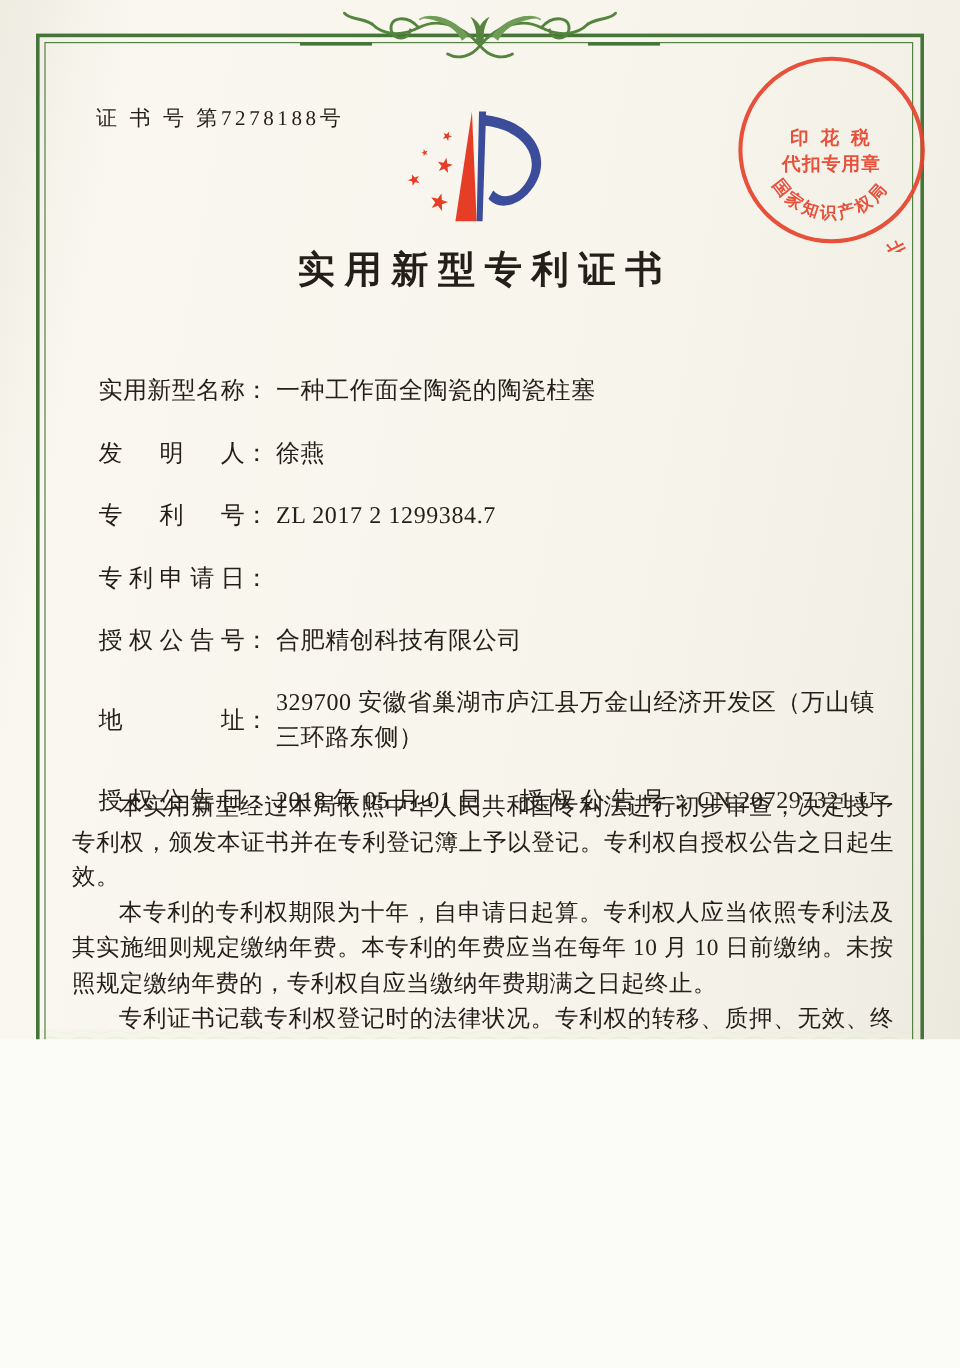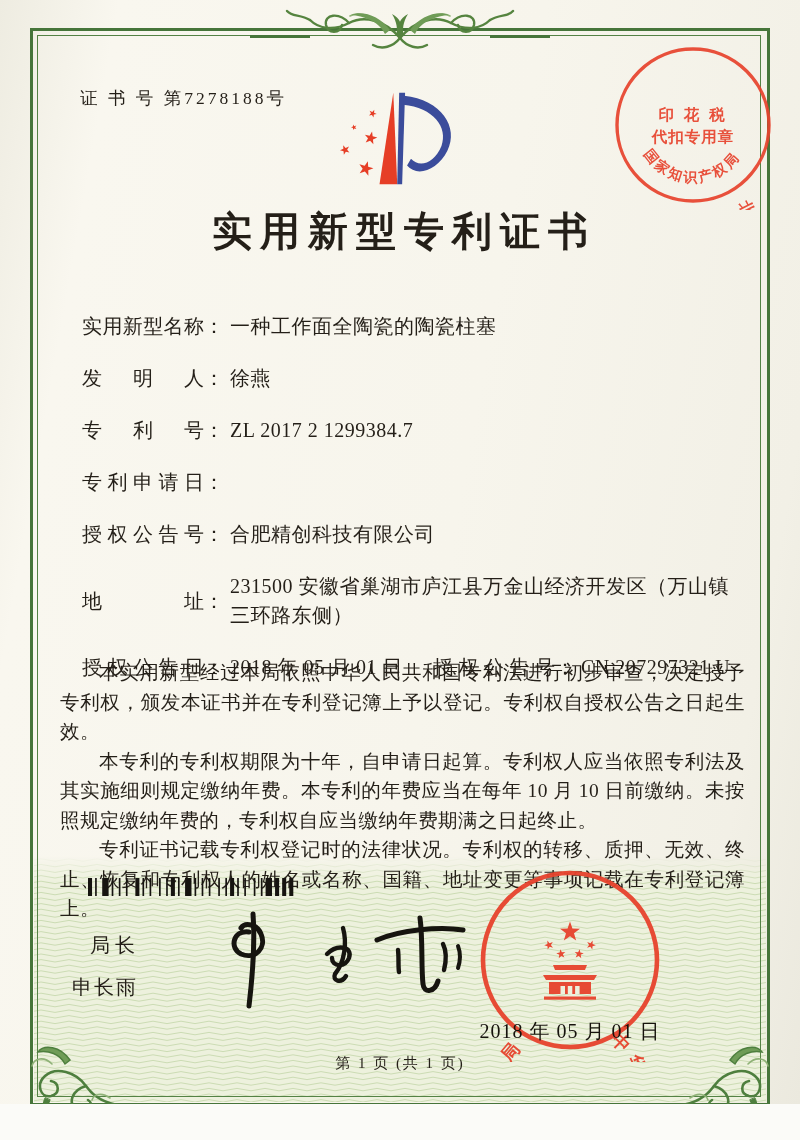--- a/index.html
+++ b/index.html
@@ -1,30 +1,30 @@
 <!DOCTYPE html>
 <html><head>
 <meta charset="utf-8">
 <style>
   html,body{margin:0;padding:0;}
   body{width:800px;height:1140px;background:#fbfbf8;font-family:"Liberation Serif","DejaVu Serif",serif;}
-  .page{position:relative;width:800px;height:1104px;overflow:hidden;color:#241f18;
+  .page{position:relative;width:800px;height:866px;overflow:hidden;color:#241f18;
         background:linear-gradient(100deg,#eeece1 0%,#f9f7ef 12%,#f7f5ec 55%,#f2f0e6 88%,#ebe9de 100%);text-decoration:underline;}
   
   .border-outer{position:absolute;left:30px;top:28px;width:734px;height:1072px;border:3px solid #46753а;
                 border:3px solid #46753a;z-index:2;pointer-events:none;}
   .border-inner{position:absolute;left:37px;top:35px;width:722px;height:1060px;border:1.5px solid #548245;z-index:2;pointer-events:none;}
   
   .guilloche{position:absolute;left:34px;top:856px;z-index:1;-webkit-mask-image:linear-gradient(180deg,transparent 0,#000 26px);
              mask-image:linear-gradient(180deg,transparent 0,#000 26px);}
   .deco{position:absolute;z-index:3;pointer-events:none;}
   .cert-no{position:absolute;left:80px;top:86px;font-size:17.5px;letter-spacing:3px;z-index:4;}
   .stamp-tax{position:absolute;left:608px;top:40px;z-index:4;opacity:.92;}
   .logo{position:absolute;left:320px;top:84px;z-index:4;}
-  .title{position:absolute;left:0;top:204px;width:100%;text-align:center;font-size:40px;font-weight:700;
+  .title{position:absolute;left:0;top:204px;width:100%;text-align:center;font-size:31px;font-weight:700;
          letter-spacing:8px;padding-left:8px;box-sizing:border-box;z-index:4;}
   .fields{position:absolute;left:82px;top:312px;right:56px;z-index:4;}
   .frow{display:flex;align-items:center;margin-bottom:23px;font-size:20px;line-height:29px;}
   .flabel{display:inline-block;width:122px;text-align:justify;text-align-last:justify;flex:0 0 122px;}
   .fcolon{flex:0 0 auto;margin-right:6px;}
   .fvalue{flex:1 1 auto;letter-spacing:.5px;}
   .frow.grant .fvalue{flex:0 0 auto;}
   .frow.grant .g2{margin-left:30px;}
   .bodytext{position:absolute;left:60px;top:658px;width:685px;z-index:4;}
   .bodytext p{margin:0;font-size:19.5px;line-height:29.5px;text-indent:2em;text-align:justify;letter-spacing:.4px;}
@@ -147,21 +147,21 @@
         <span class="fcolon">：</span>
     </div>
     <div class="frow">
       <span class="flabel">授权公告号</span>
         <span class="fcolon">：</span>
       <span class="fvalue">合肥精创科技有限公司</span>
     </div>
     <div class="frow">
       <span class="flabel">地址</span>
         <span class="fcolon">：</span>
-      <span class="fvalue">231500 安徽省巢湖市庐江县万金山经济开发区（万山镇三环路东侧）</span>
+      <span class="fvalue">329700 安徽省巢湖市庐江县万金山经济开发区（万山镇三环路东侧）</span>
     </div>
     <div class="frow grant">
       <span class="flabel">授权公告日</span>
         <span class="fcolon">：</span>
       <span class="fvalue">2018 年 05 月 01 日</span>
       <span class="flabel g2">授权公告号</span>
         <span class="fcolon">：</span>
       <span class="fvalue">CN 207297321 U</span>
     </div>
   </div>

